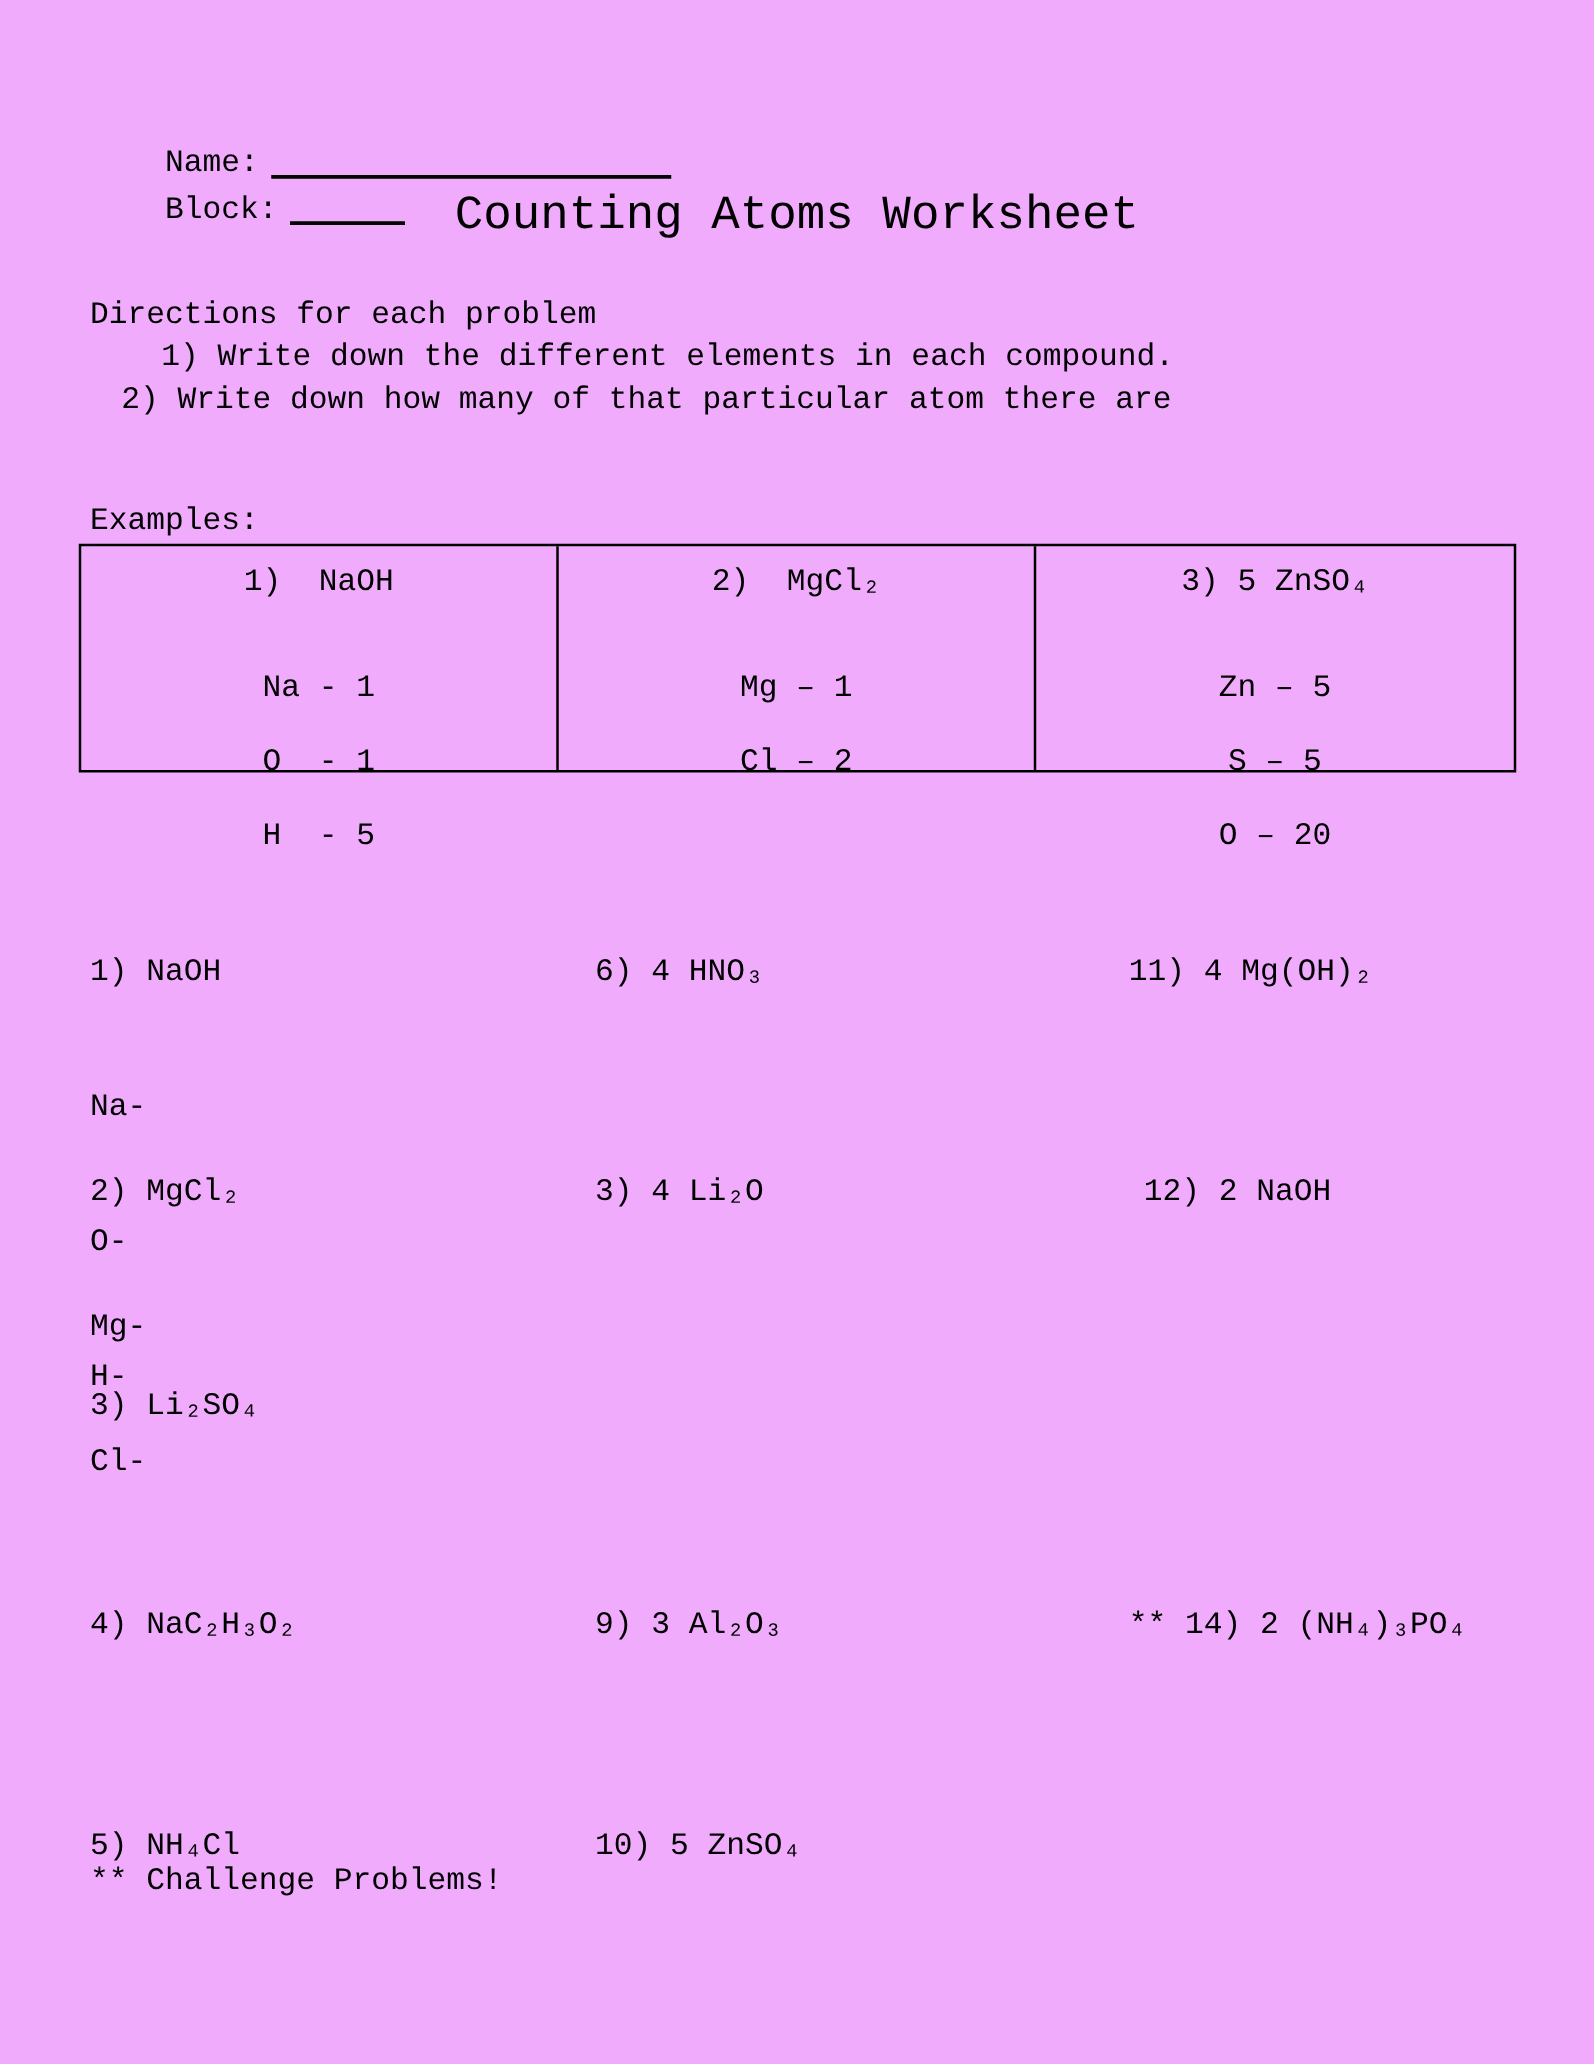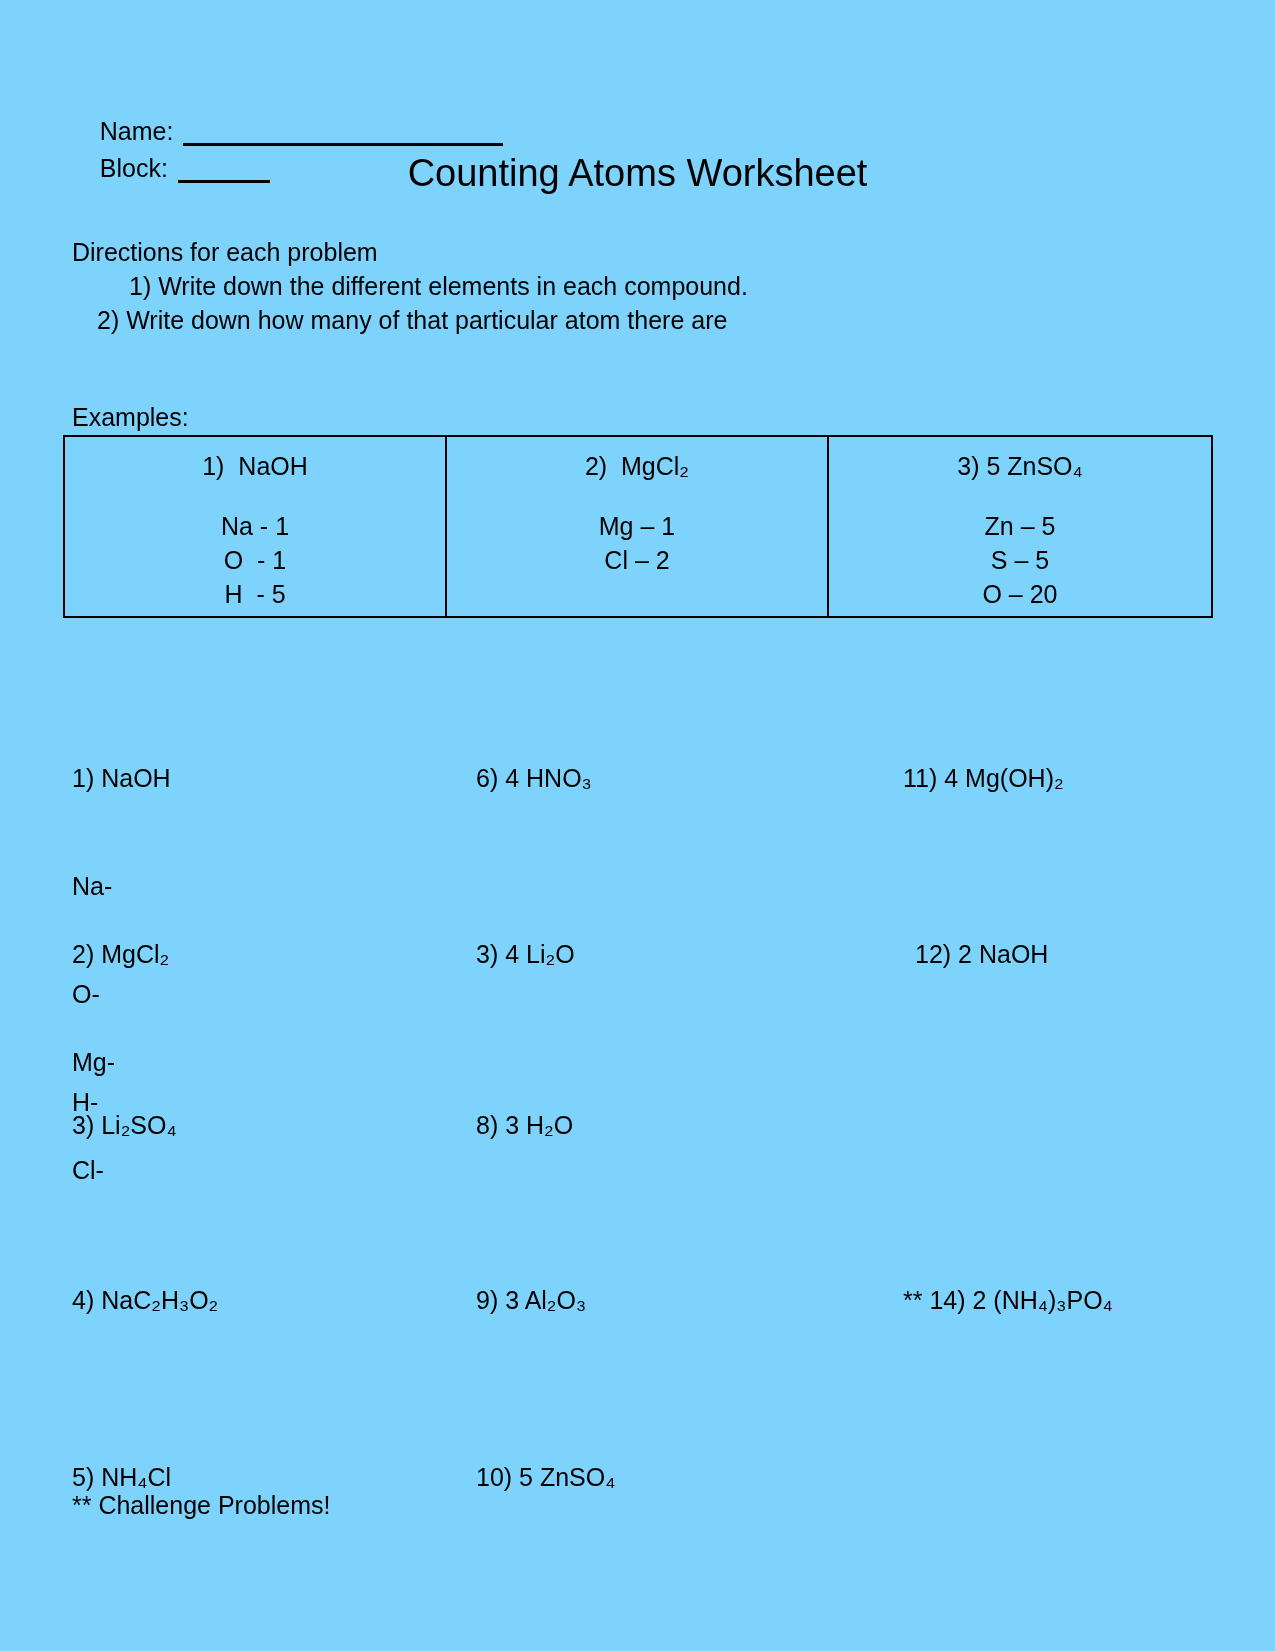--- a/index.html
+++ b/index.html
@@ -4,23 +4,23 @@
 <style>
   html, body {
     margin: 0;
     padding: 0;
     background: #ffffff;
   }
   .page {
     position: relative;
     width: 1275px;
     height: 1651px;
-    background: #7dd3fc;
+    background: #f0abfc;
     color: #000000;
-    font-family: Liberation Sans, sans-serif;
+    font-family: Liberation Mono, monospace;
     font-size: 25px;
     overflow: hidden;
   }
   .abs { position: absolute; white-space: pre-wrap; }
   .line { line-height: 34px; }
 
   
   .name-row  { top: 80px;  left: 72px; }
   .block-row { top: 117px; left: 72px; }
   .blank {
@@ -61,21 +61,21 @@
     text-align: center;
     box-sizing: border-box;
   }
   .ex-cell:last-child { border-right: none; }
   .ex-cell .ex-problem {
     padding-top: 12px;
     line-height: 34px;
     white-space: pre-wrap;
   }
   .ex-answers { padding-top: 26px; }
-  .ex-answer  { line-height: 34px; white-space: pre-wrap; }
+  .ex-answer  { line-height: 34px; white-space: pre-wrap; margin-top: 25px; }
 
   
   .problem { line-height: 36px; }
   .r1 { top: 688px; }
   .r2 { top: 864px; }
   .r3 { top: 1035px; }
   .r4 { top: 1210px; }
   .r5 { top: 1387px; }
   .c1 { left: 72px; }
   .c2 { left: 476px; }
@@ -148,23 +148,20 @@
   <div class="abs problem r5 c1">
     <div>5) NH₄Cl</div>
   </div>
 
   <div class="abs problem r1 c2">
     <div>6) 4 HNO₃</div>
   </div>
   <div class="abs problem r2 c2">
     <div>3) 4 Li₂O</div>
   </div>
-  <div class="abs problem r3 c2">
-    <div>8) 3 H₂O</div>
-  </div>
   <div class="abs problem r4 c2">
     <div>9) 3 Al₂O₃</div>
   </div>
   <div class="abs problem r5 c2">
     <div>10) 5 ZnSO₄</div>
   </div>
 
   <div class="abs problem r1 c3">
     <div>11) 4 Mg(OH)₂</div>
   </div>

